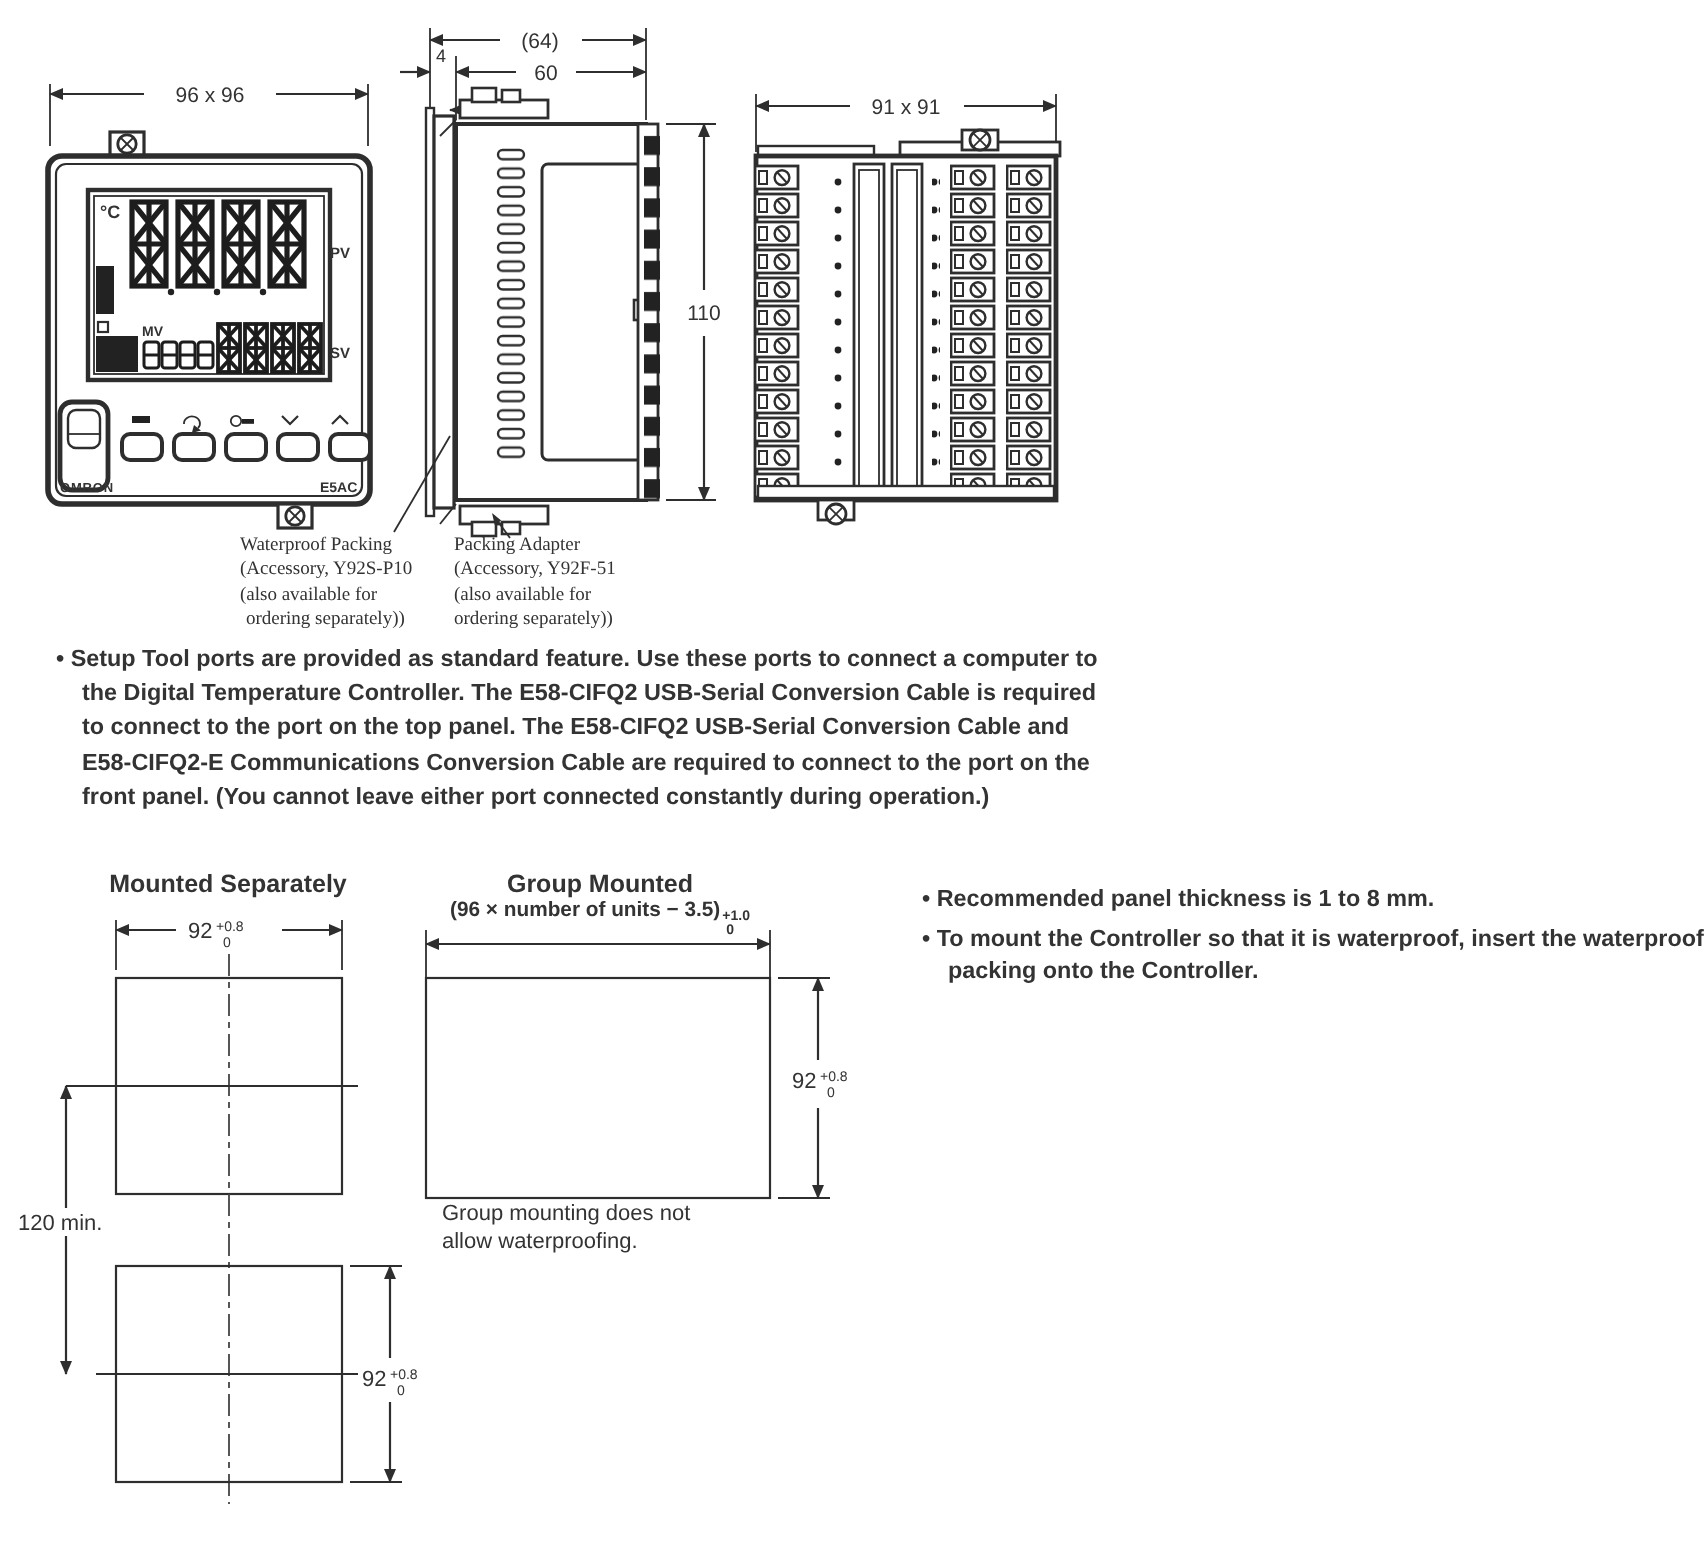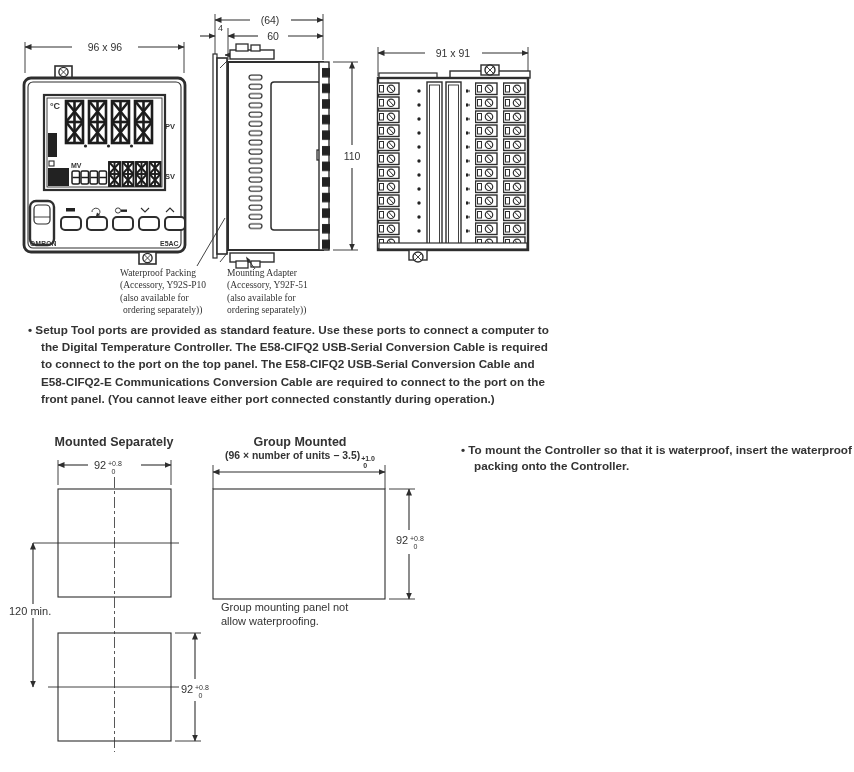--- a/index.html
+++ b/index.html
@@ -281,21 +281,21 @@
   </g>
 </svg>
 
 <div class="abs callout" style="left:120px;top:267px;width:104px;">
   <span>Waterproof Packing</span>
   <span>(Accessory, Y92S-P10</span>
   <span>(also available for</span>
   <span style="padding-left:3px">ordering separately))</span>
 </div>
 <div class="abs callout" style="left:227px;top:267px;width:112px;">
-  <span>Mounting Adapter</span>
+  <span>Packing Adapter</span>
   <span>(Accessory, Y92F-51</span>
   <span>(also available for</span>
   <span>ordering separately))</span>
 </div>
 
 <div class="abs para bullet-item" style="left:28px;top:321px;width:510px;">Setup Tool ports are provided as standard feature. Use these ports to connect a computer to the Digital Temperature Controller. The E58-CIFQ2 USB-Serial Conversion Cable is required to connect to the port on the top panel. The E58-CIFQ2 USB-Serial Conversion Cable and E58-CIFQ2-E Communications Conversion Cable are required to connect to the port on the front panel. (You cannot leave either port connected constantly during operation.)</div>
 
 <div class="abs diagram-title" style="left:8px;top:435px;width:212px;">Mounted Separately</div>
 
 <svg class="abs" style="left:8px;top:452px;" width="214" height="318" viewBox="0 0 214 318">
@@ -367,17 +367,18 @@
   <line class="ln" x1="207" y1="27" x2="207" y2="68" marker-start="url(#ga1)"></line>
   <line class="ln" x1="207" y1="92" x2="207" y2="137" marker-end="url(#ga2)"></line>
   <g>
     <rect x="192" y="70" width="42" height="17" fill="#fff"></rect>
     <text style="font-size:11px" x="194" y="82">92</text>
     <text style="font-size:7px" x="208" y="78.5">+0.8</text>
     <text style="font-size:7px" x="211.5" y="86.5">0</text>
   </g>
 </svg>
 
-<div class="abs note-sm" style="left:221px;top:601px;width:142px;">Group mounting panel not allow waterproofing.</div>
+<div class="abs note-sm" style="left:221px;top:601px;width:142px;">Group mounting does not allow waterproofing.</div>
 
 <ul class="abs plain notes" style="left:461px;top:442px;width:393px;">
+  <li class="bullet-item">Recommended panel thickness is 1 to 8 mm.</li>
   <li class="bullet-item">To mount the Controller so that it is waterproof, insert the waterproof packing onto the Controller.</li>
 </ul>
 
 </body></html>

